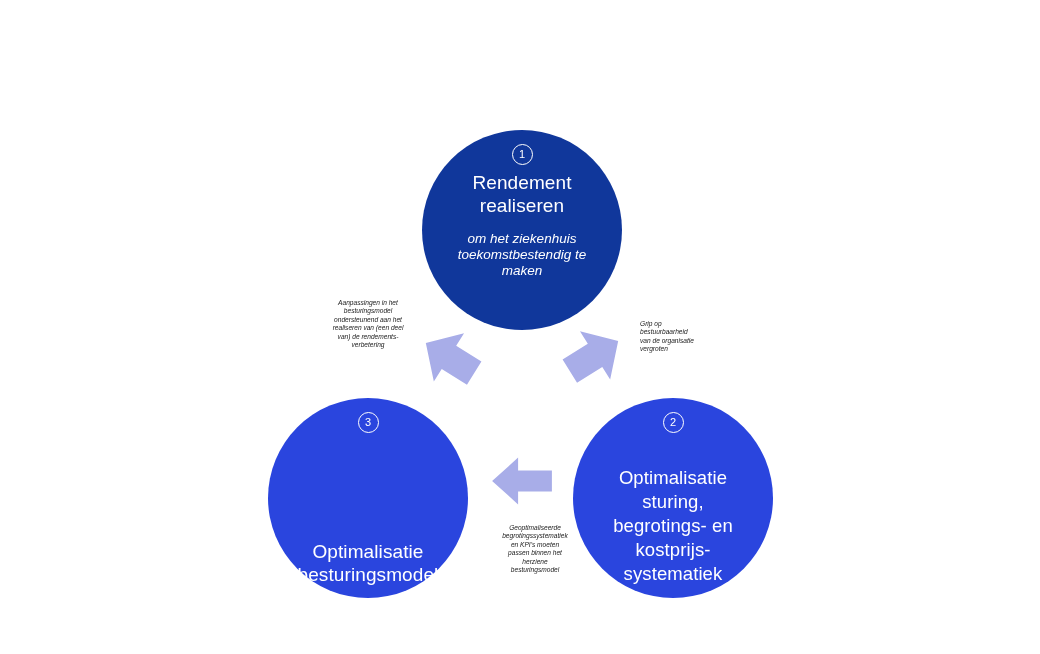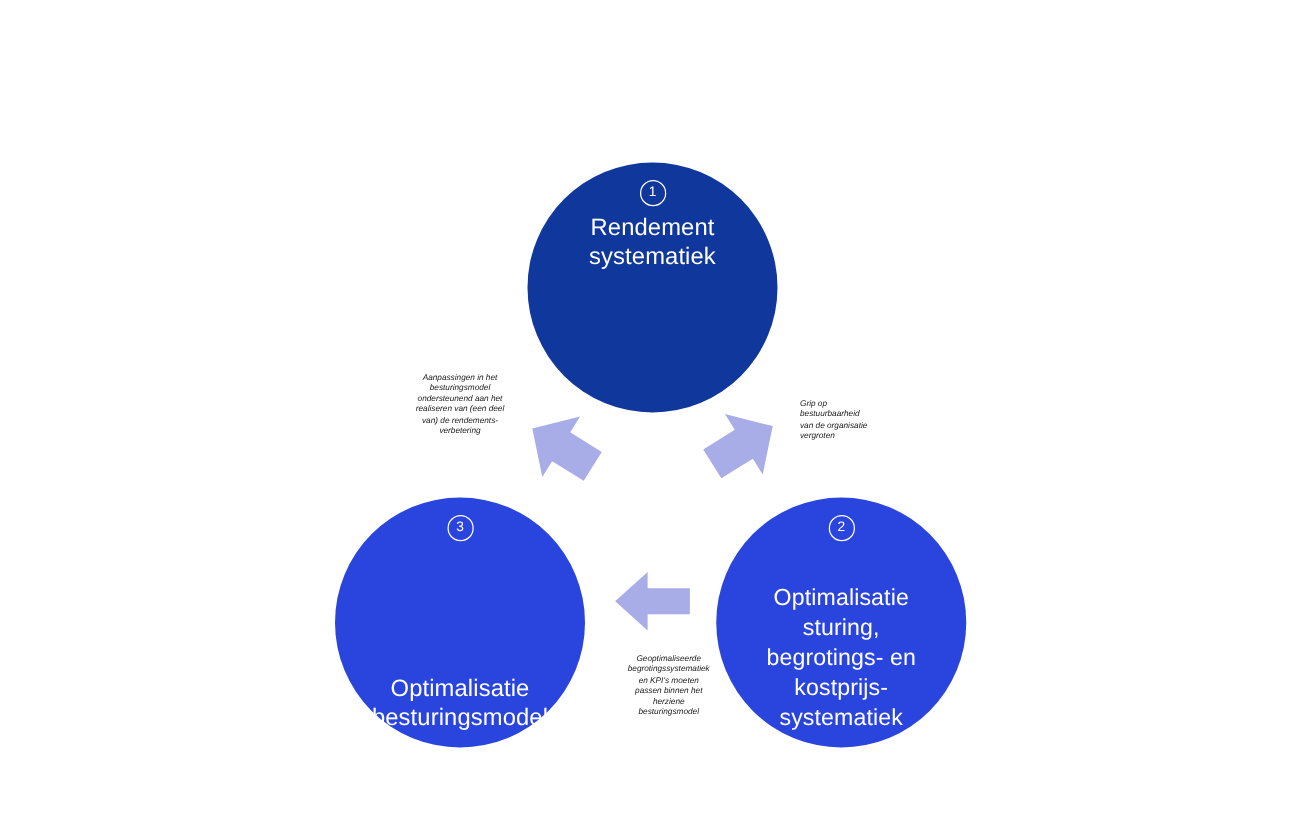--- a/index.html
+++ b/index.html
@@ -104,21 +104,24 @@
 </style>
 </head>
 <body>
 
 <div id="canvas">
 
   <div class="node n1">
     <div class="badge">1</div>
     <div class="node-body">
       <div class="title">Rendement
-systematiek</div>
+realiseren</div>
+      <div class="subtitle">om het ziekenhuis
+toekomstbestendig te
+maken</div>
     </div>
   </div>
 
   <div class="node n2">
     <div class="badge">2</div>
     <div class="node-body">
       <div class="title">Optimalisatie
 sturing,
 begrotings- en
 kostprijs-

